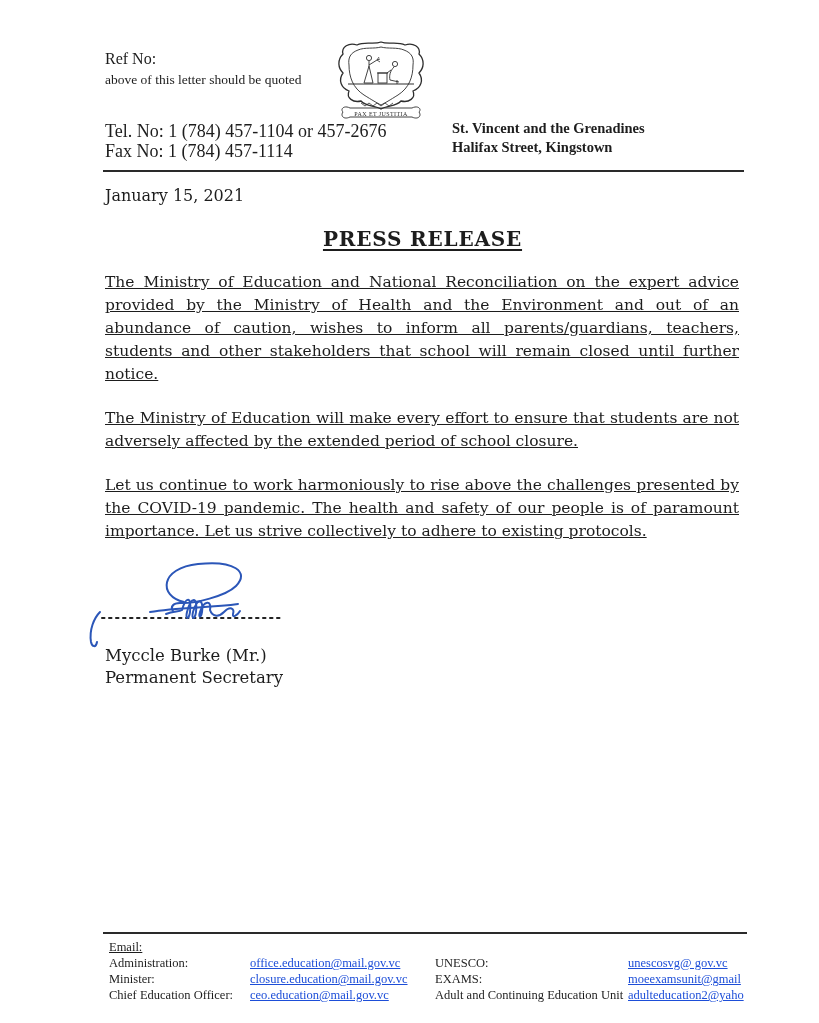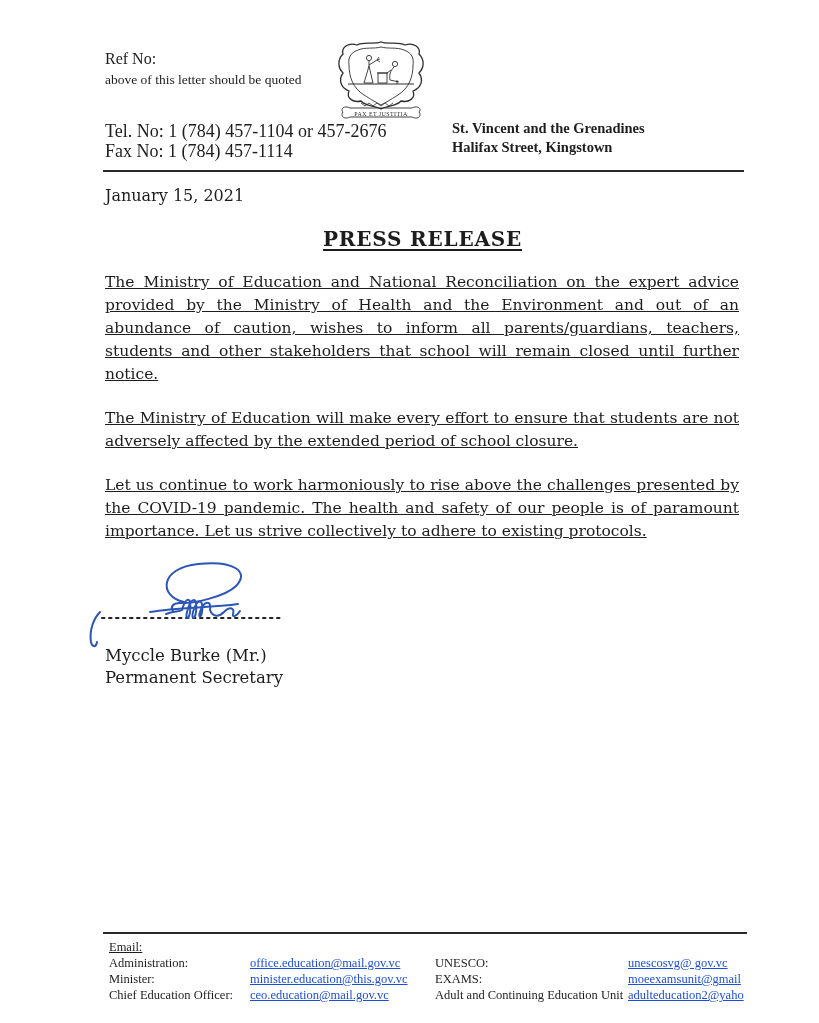--- a/index.html
+++ b/index.html
@@ -128,21 +128,21 @@
       <span class="f-c1 email-label">Email:</span>
     </div>
     <div class="f-row">
       <span class="f-c1">Administration:</span>
       <span class="f-c2 link">office.education@mail.gov.vc</span>
       <span class="f-c3">UNESCO:</span>
       <span class="f-c4 link">unescosvg@ gov.vc</span>
     </div>
     <div class="f-row">
       <span class="f-c1">Minister:</span>
-      <span class="f-c2 link">minister.education@this.gov.vc</span>
+      <span class="f-c2 link">closure.education@mail.gov.vc</span>
       <span class="f-c3">EXAMS:</span>
       <span class="f-c4 link">moeexamsunit@gmail</span>
     </div>
     <div class="f-row">
       <span class="f-c1">Chief Education Officer:</span>
       <span class="f-c2 link">ceo.education@mail.gov.vc</span>
       <span class="f-c3">Adult and Continuing Education Unit</span>
       <span class="f-c4 link">adulteducation2@yaho</span>
     </div>
   </div>

